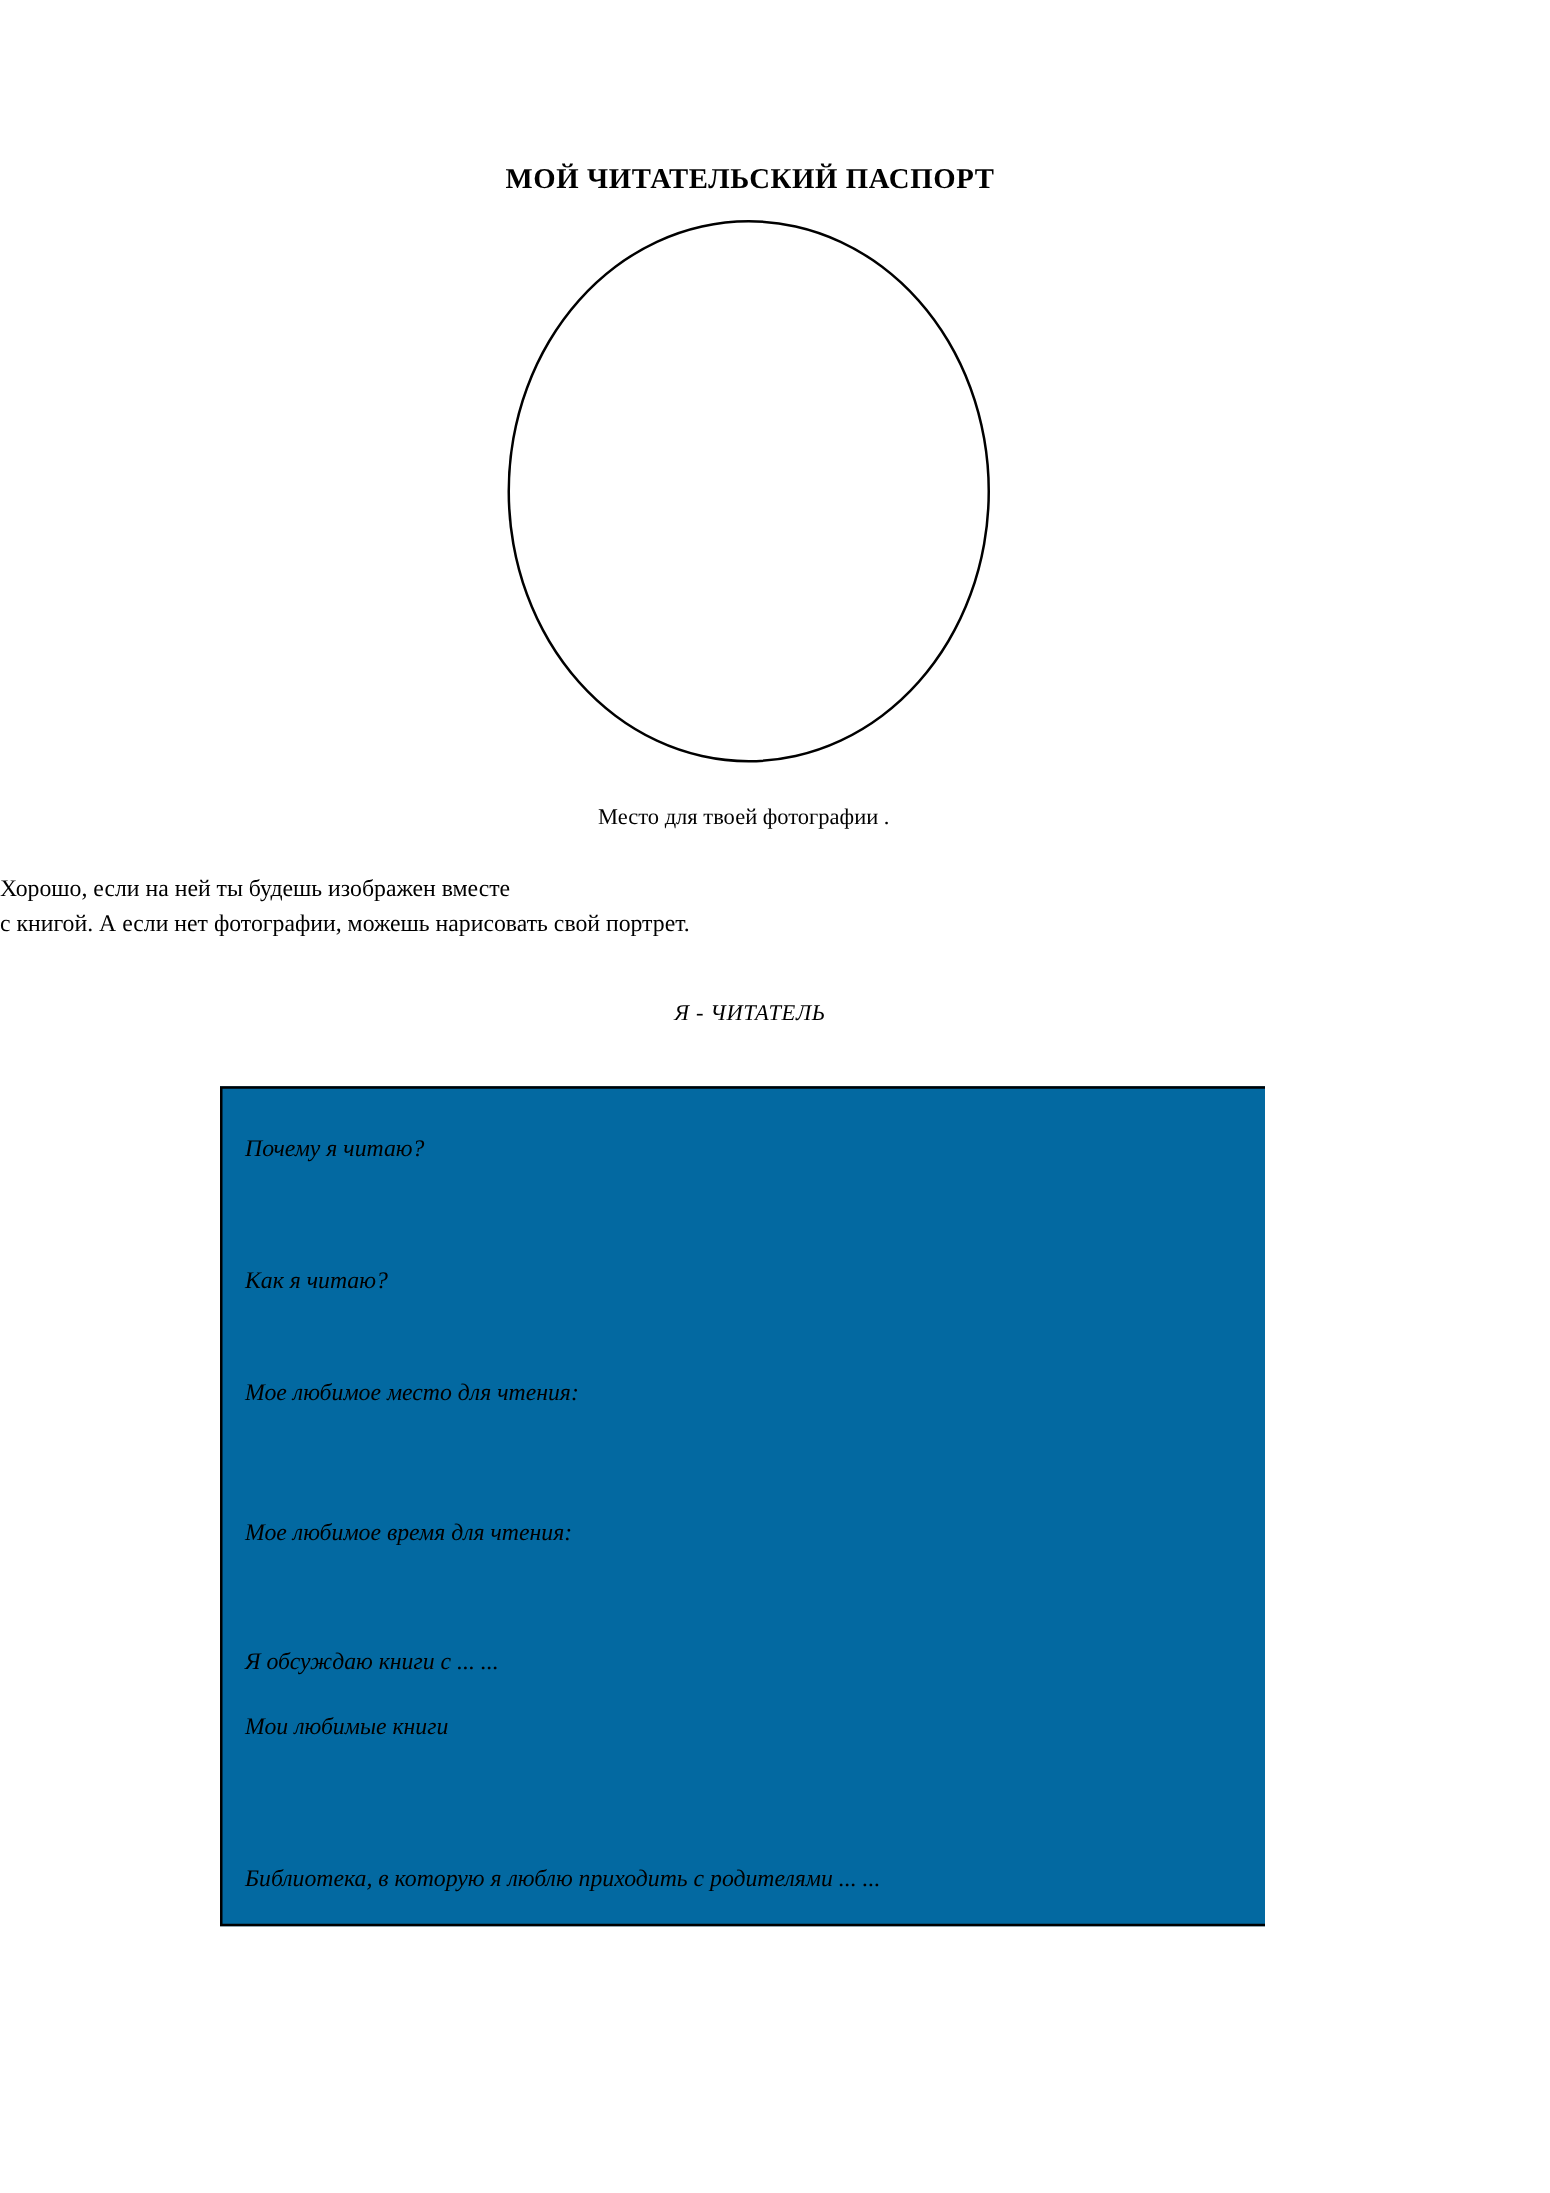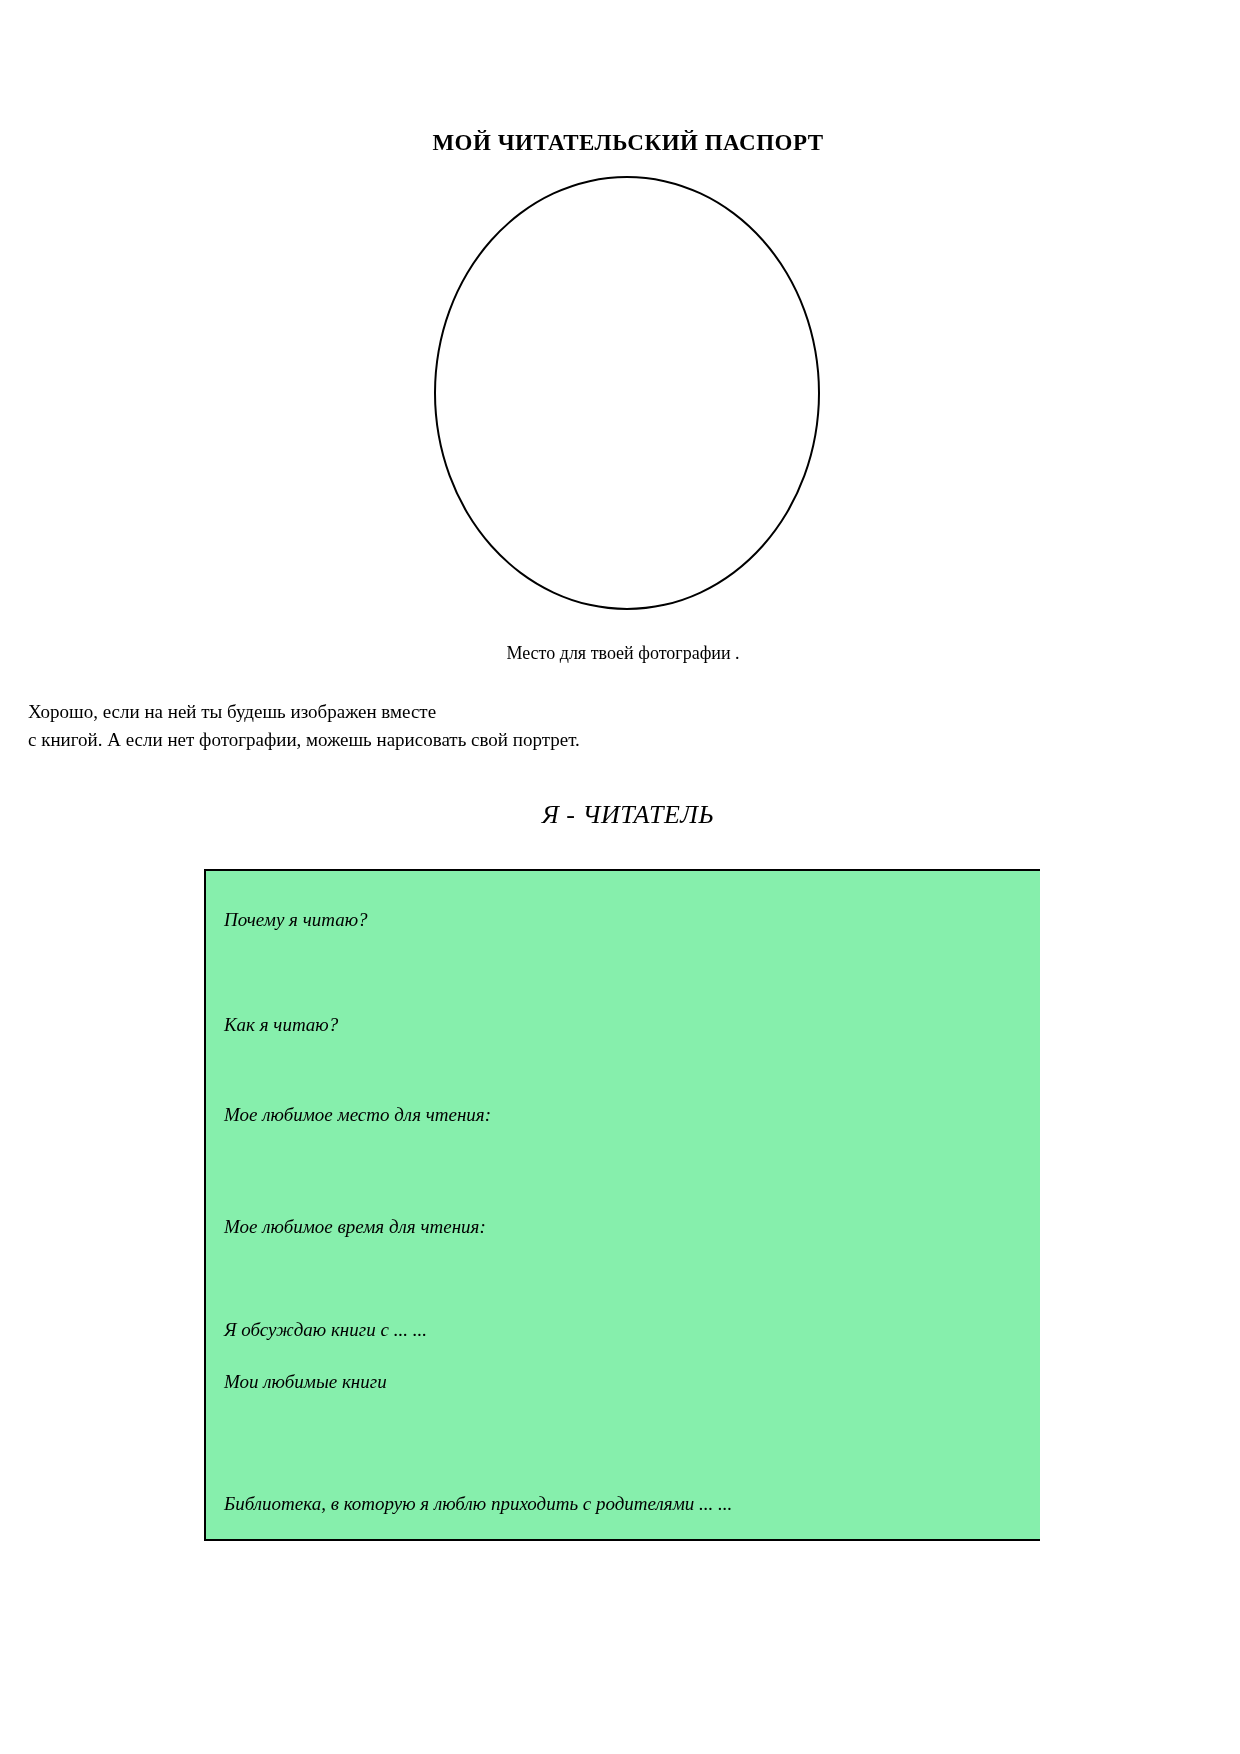--- a/index.html
+++ b/index.html
@@ -8,21 +8,20 @@
     background: #ffffff;
   }
   .page {
     position: relative;
     width: 1012px;
     height: 1754px;
     background: #ffffff;
     font-family: "Liberation Serif", "DejaVu Serif", serif;
     color: #000000;
     overflow: hidden;
-    margin-left: 28px;
   }
   .doc-title {
     position: absolute;
     top: 130px;
     left: 0;
     width: 1200px;
     text-align: center;
     font-size: 23px;
     font-weight: bold;
     letter-spacing: 0.5px;
@@ -54,33 +53,33 @@
     text-align: left;
     font-size: 19px;
     line-height: 28px;
   }
   .section-heading {
     position: absolute;
     top: 800px;
     left: 0;
     width: 1200px;
     text-align: center;
-    font-size: 26px;
+    font-size: 18px;
     font-style: italic;
     letter-spacing: 0.5px;
   }
   .reader-box {
     position: absolute;
     top: 869px;
     left: 176px;
     width: 864px;
     height: 672px;
     border: 2px solid #000000;
     box-sizing: border-box;
-    background: #86efac;
+    background: #0369a1;
   }
   .prompt {
     position: absolute;
     left: 18px;
     font-size: 19px;
     font-style: italic;
     white-space: nowrap;
   }
   .prompt-1 { top: 38px; }
   .prompt-2 { top: 143px; }

